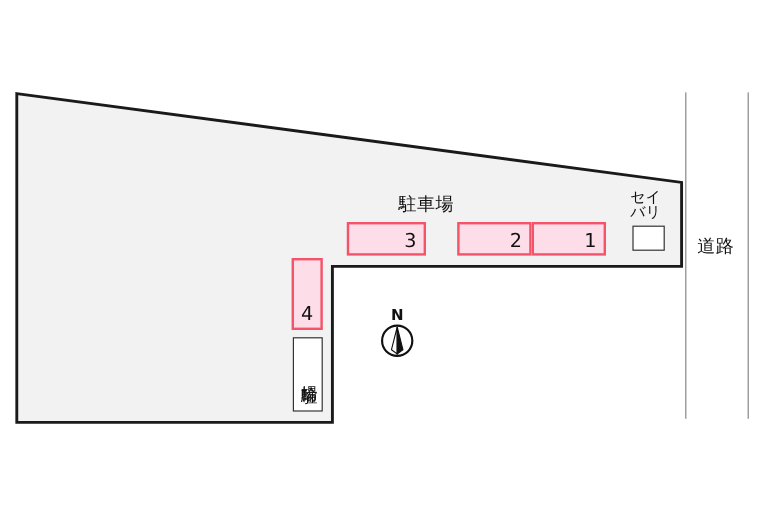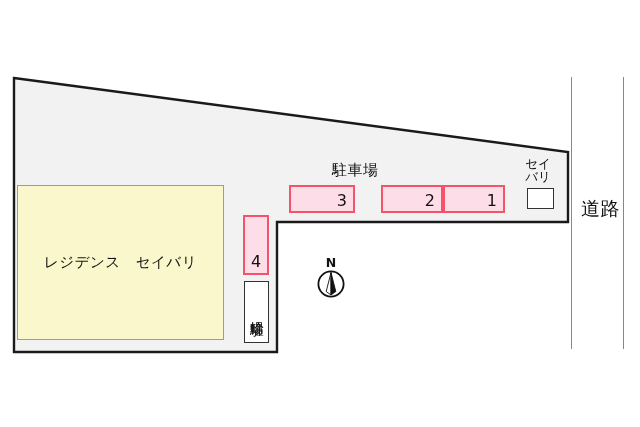--- a/index.html
+++ b/index.html
@@ -140,21 +140,21 @@
     width: 0;
     height: 272px;
     border-left: 1px solid #888888;
   }
   #road-line-left { left: 571px; }
   #road-line-right { left: 623px; }
   #road-label {
     position: absolute;
     left: 581px;
     top: 196px;
-    font-size: 19px;
+    font-size: 15px;
     color: #111111;
     font-family: "DejaVu Sans", "Liberation Sans", sans-serif;
     letter-spacing: 0.5px;
   }
   
   #compass {
     position: absolute;
     left: 313px;
     top: 255px;
     width: 36px;
@@ -181,23 +181,20 @@
 </style>
 </head>
 <body>
 
 <div id="stage">
 
   <svg id="site-svg" viewBox="0 0 640 427" xmlns="http://www.w3.org/2000/svg">
     <polygon points="14,78 568,152 568,222 277,222 277,352 14,352" fill="#f2f2f2" stroke="#1a1a1a" stroke-width="2.4" stroke-linejoin="miter"></polygon>
   </svg>
 
-  <div id="building">
-    <div id="building-label">レジデンス　セイバリ</div>
-  </div>
 
   <div id="parking-title">駐車場</div>
 
   <div class="stall" id="stall-3">
     <span class="stall-num">3</span>
   </div>
   <div class="stall" id="stall-2">
     <span class="stall-num">2</span>
   </div>
   <div class="stall" id="stall-1">

